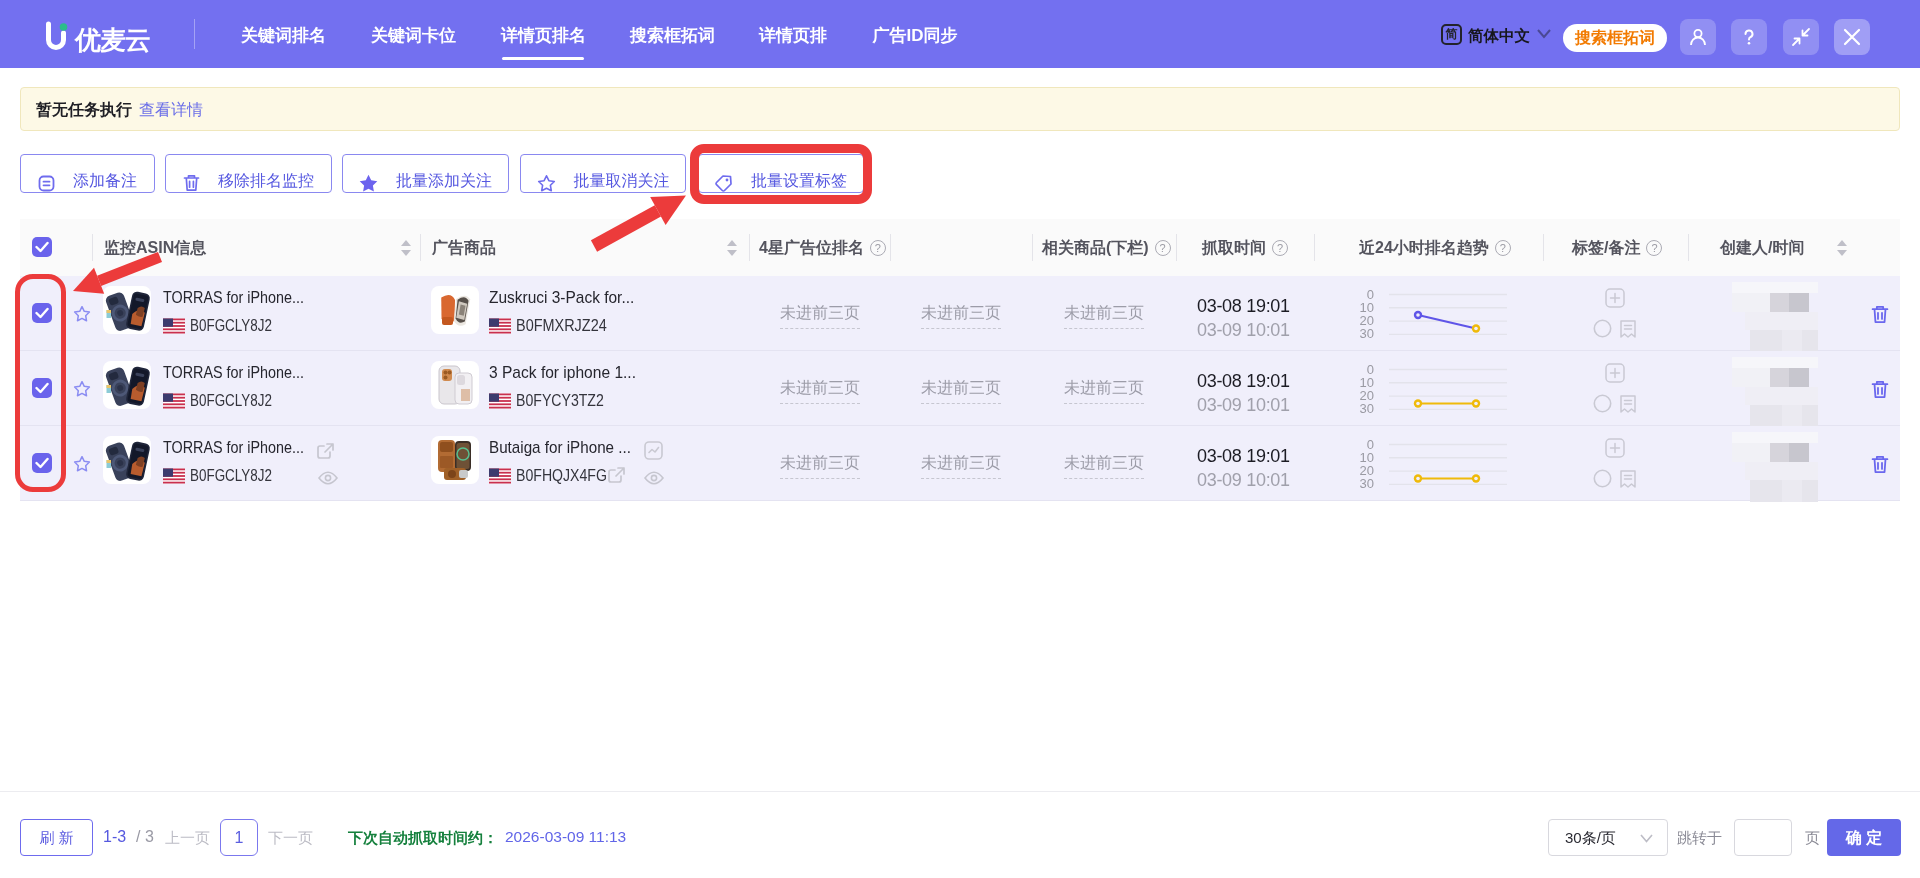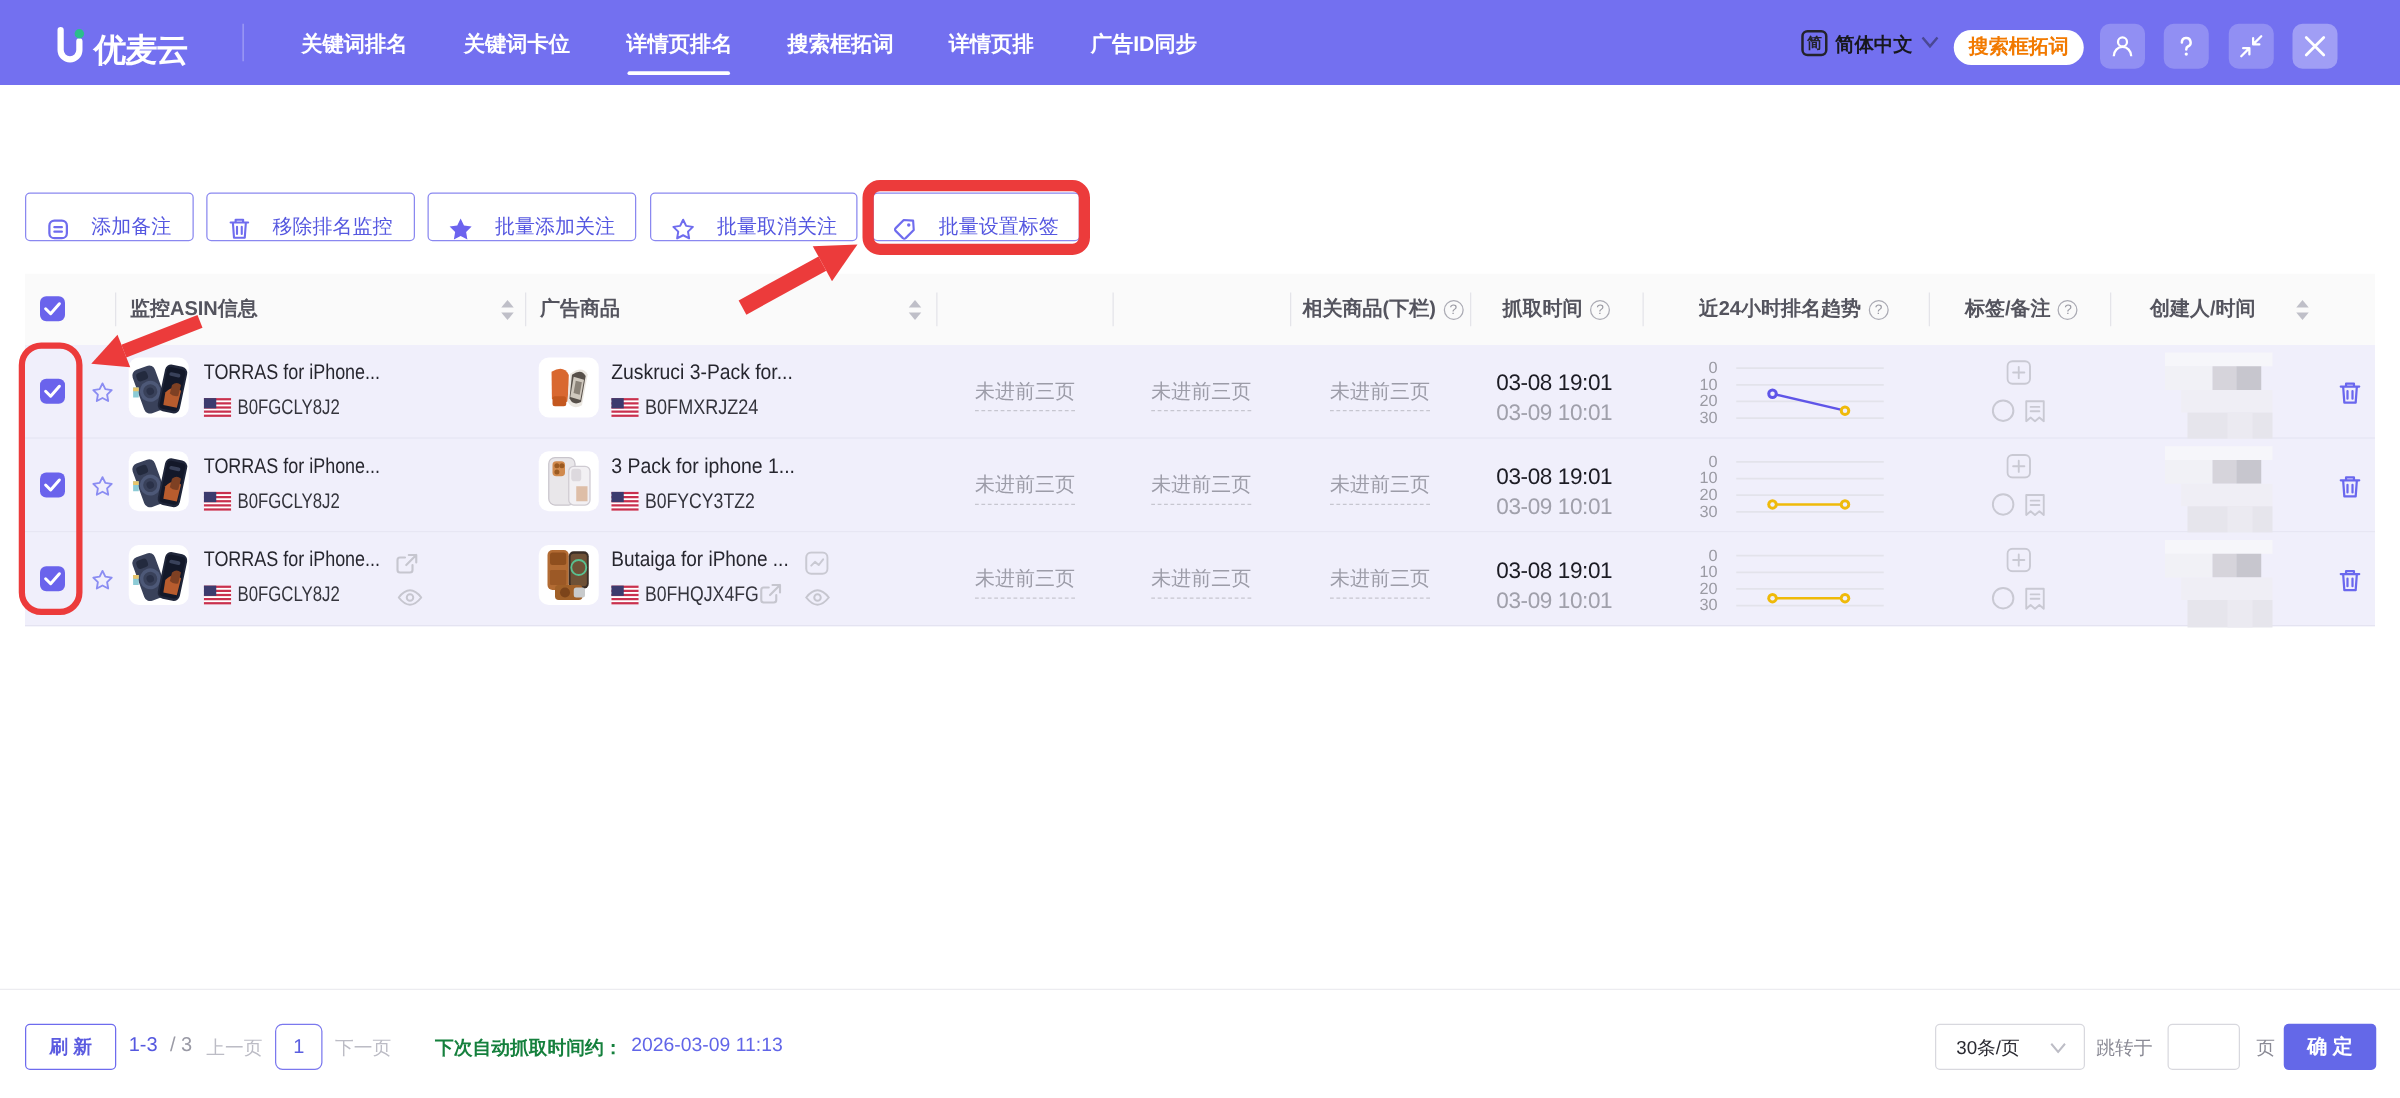--- a/index.html
+++ b/index.html
@@ -46,21 +46,21 @@
 .mosaic{position:absolute;left:1712px;width:86px;height:70px}
 .mosaic div{position:absolute}
 
 
 .redbox1{position:absolute;left:15px;top:274px;width:51px;height:218px;border:5px solid #EC3B3B;border-radius:18px}
 .redbox2{position:absolute;left:690px;top:144px;width:182px;height:60px;border:9px solid #EC3B3B;border-radius:14px}
 .annot{position:absolute;left:0;top:0;pointer-events:none}
 
 
 .footer{position:absolute;left:0;top:791px;width:1920px;height:87px;background:#fff;border-top:1px solid #ECECF0}
-.fbtn{position:absolute;left:20px;top:27px;width:73px;height:37px;border:1px solid #6E6BEE;border-radius:4px;color:#5B5BE0;font-size:15px;font-weight:bold;text-align:center;line-height:35px}
+.fbtn{position:absolute;left:20px;top:27px;width:73px;height:37px;border:1px solid #6E6BEE;border-radius:4px;color:#5B5BE0;font-size:15px;font-weight:normal;text-align:center;line-height:35px}
 .pgbox{position:absolute;left:220px;top:27px;width:38px;height:37px;border:1px solid #7B78EE;border-radius:6px;color:#5B5FE0;font-size:16px;text-align:center;line-height:35px}
 .ftxt{position:absolute;top:37px;font-size:15px;white-space:nowrap}
 .fsel{position:absolute;left:1548px;top:27px;width:120px;height:37px;border:1px solid #D8D8DE;border-radius:4px}
 .finp{position:absolute;left:1734px;top:27px;width:58px;height:37px;border:1px solid #D8D8DE;border-radius:4px}
 .fok{position:absolute;left:1827px;top:27px;width:74px;height:37px;background:#6468E8;border-radius:4px;color:#fff;font-size:16px;font-weight:bold;text-align:center;line-height:37px}
 </style>
 </head>
 <body>
 <div id="app">
 
@@ -102,20 +102,24 @@
           <path d="M2 18 L8.5 11.5 M8.5 11.5 v5 M8.5 11.5 h-5" stroke="#fff" stroke-width="1.8" fill="none" stroke-linecap="round" stroke-linejoin="round"></path>
         </svg>
   </div>
   <div class="icbtn" style="left:1834px;background:rgba(255,255,255,0.32)">
     <svg width="18" height="18" viewBox="0 0 18 18">
           <path d="M2 2 L16 16 M16 2 L2 16" stroke="#fff" stroke-width="2.2" stroke-linecap="round"></path>
         </svg>
   </div>
 </div>
 
+<div class="alert">
+  <div class="t1">暂无任务执行</div>
+  <div class="t2">查看详情</div>
+</div>
 
 <div class="abtn" style="left:20px;width:135px">
   <svg width="17" height="17" viewBox="0 0 17 17">
         <rect x="1.5" y="1.5" width="14" height="14" rx="4" fill="none" stroke="#6F6CEE" stroke-width="1.8"></rect>
         <path d="M5.5 6.7 h6 M5.5 10.3 h6" stroke="#6F6CEE" stroke-width="1.8" stroke-linecap="round"></path>
       </svg>
   <span>添加备注</span>
 </div>
 <div class="abtn" style="left:165px;width:167px">
   <svg width="17" height="18" viewBox="0 0 17 18">
@@ -155,20 +159,21 @@
         <path d="M6 0 L11 6 H1 Z" fill="#BFBFC8"></path>
         <path d="M6 16 L1 10 H11 Z" fill="#BFBFC8"></path>
       </svg>
   <div class="coldiv" style="left:400px"></div>
   <div class="th" style="left:412px">广告商品</div>
   <svg class="sorter" style="left:706px" width="12" height="16" viewBox="0 0 12 16">
         <path d="M6 0 L11 6 H1 Z" fill="#BFBFC8"></path>
         <path d="M6 16 L1 10 H11 Z" fill="#BFBFC8"></path>
       </svg>
   <div class="coldiv" style="left:729px"></div>
+  <div class="th" style="left:739px">4星广告位排名<span class="qm">?</span></div>
   <div class="coldiv" style="left:870px"></div>
   <div class="coldiv" style="left:1012px"></div>
   <div class="th" style="left:1022px">相关商品(下栏)<span class="qm">?</span></div>
   <div class="coldiv" style="left:1156px"></div>
   <div class="th" style="left:1182px">抓取时间<span class="qm">?</span></div>
   <div class="coldiv" style="left:1294px"></div>
   <div class="th" style="left:1339px">近24小时排名趋势<span class="qm">?</span></div>
   <div class="coldiv" style="left:1523px"></div>
   <div class="th" style="left:1552px">标签/备注<span class="qm">?</span></div>
   <div class="coldiv" style="left:1668px"></div>

